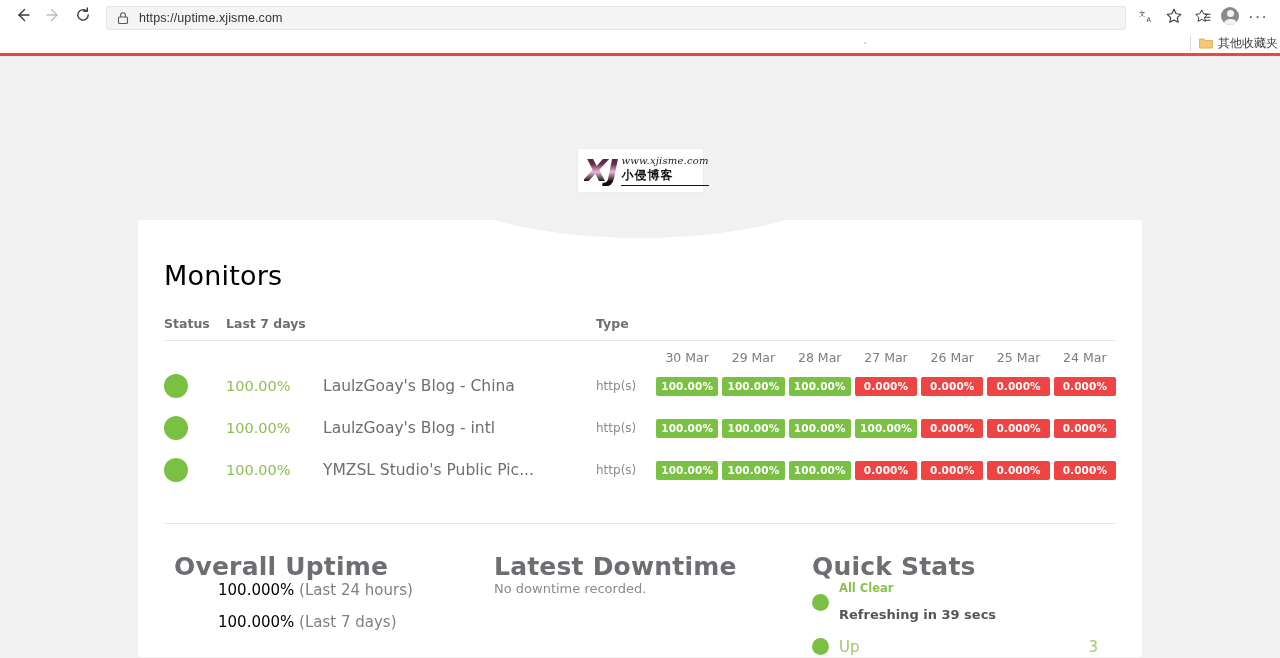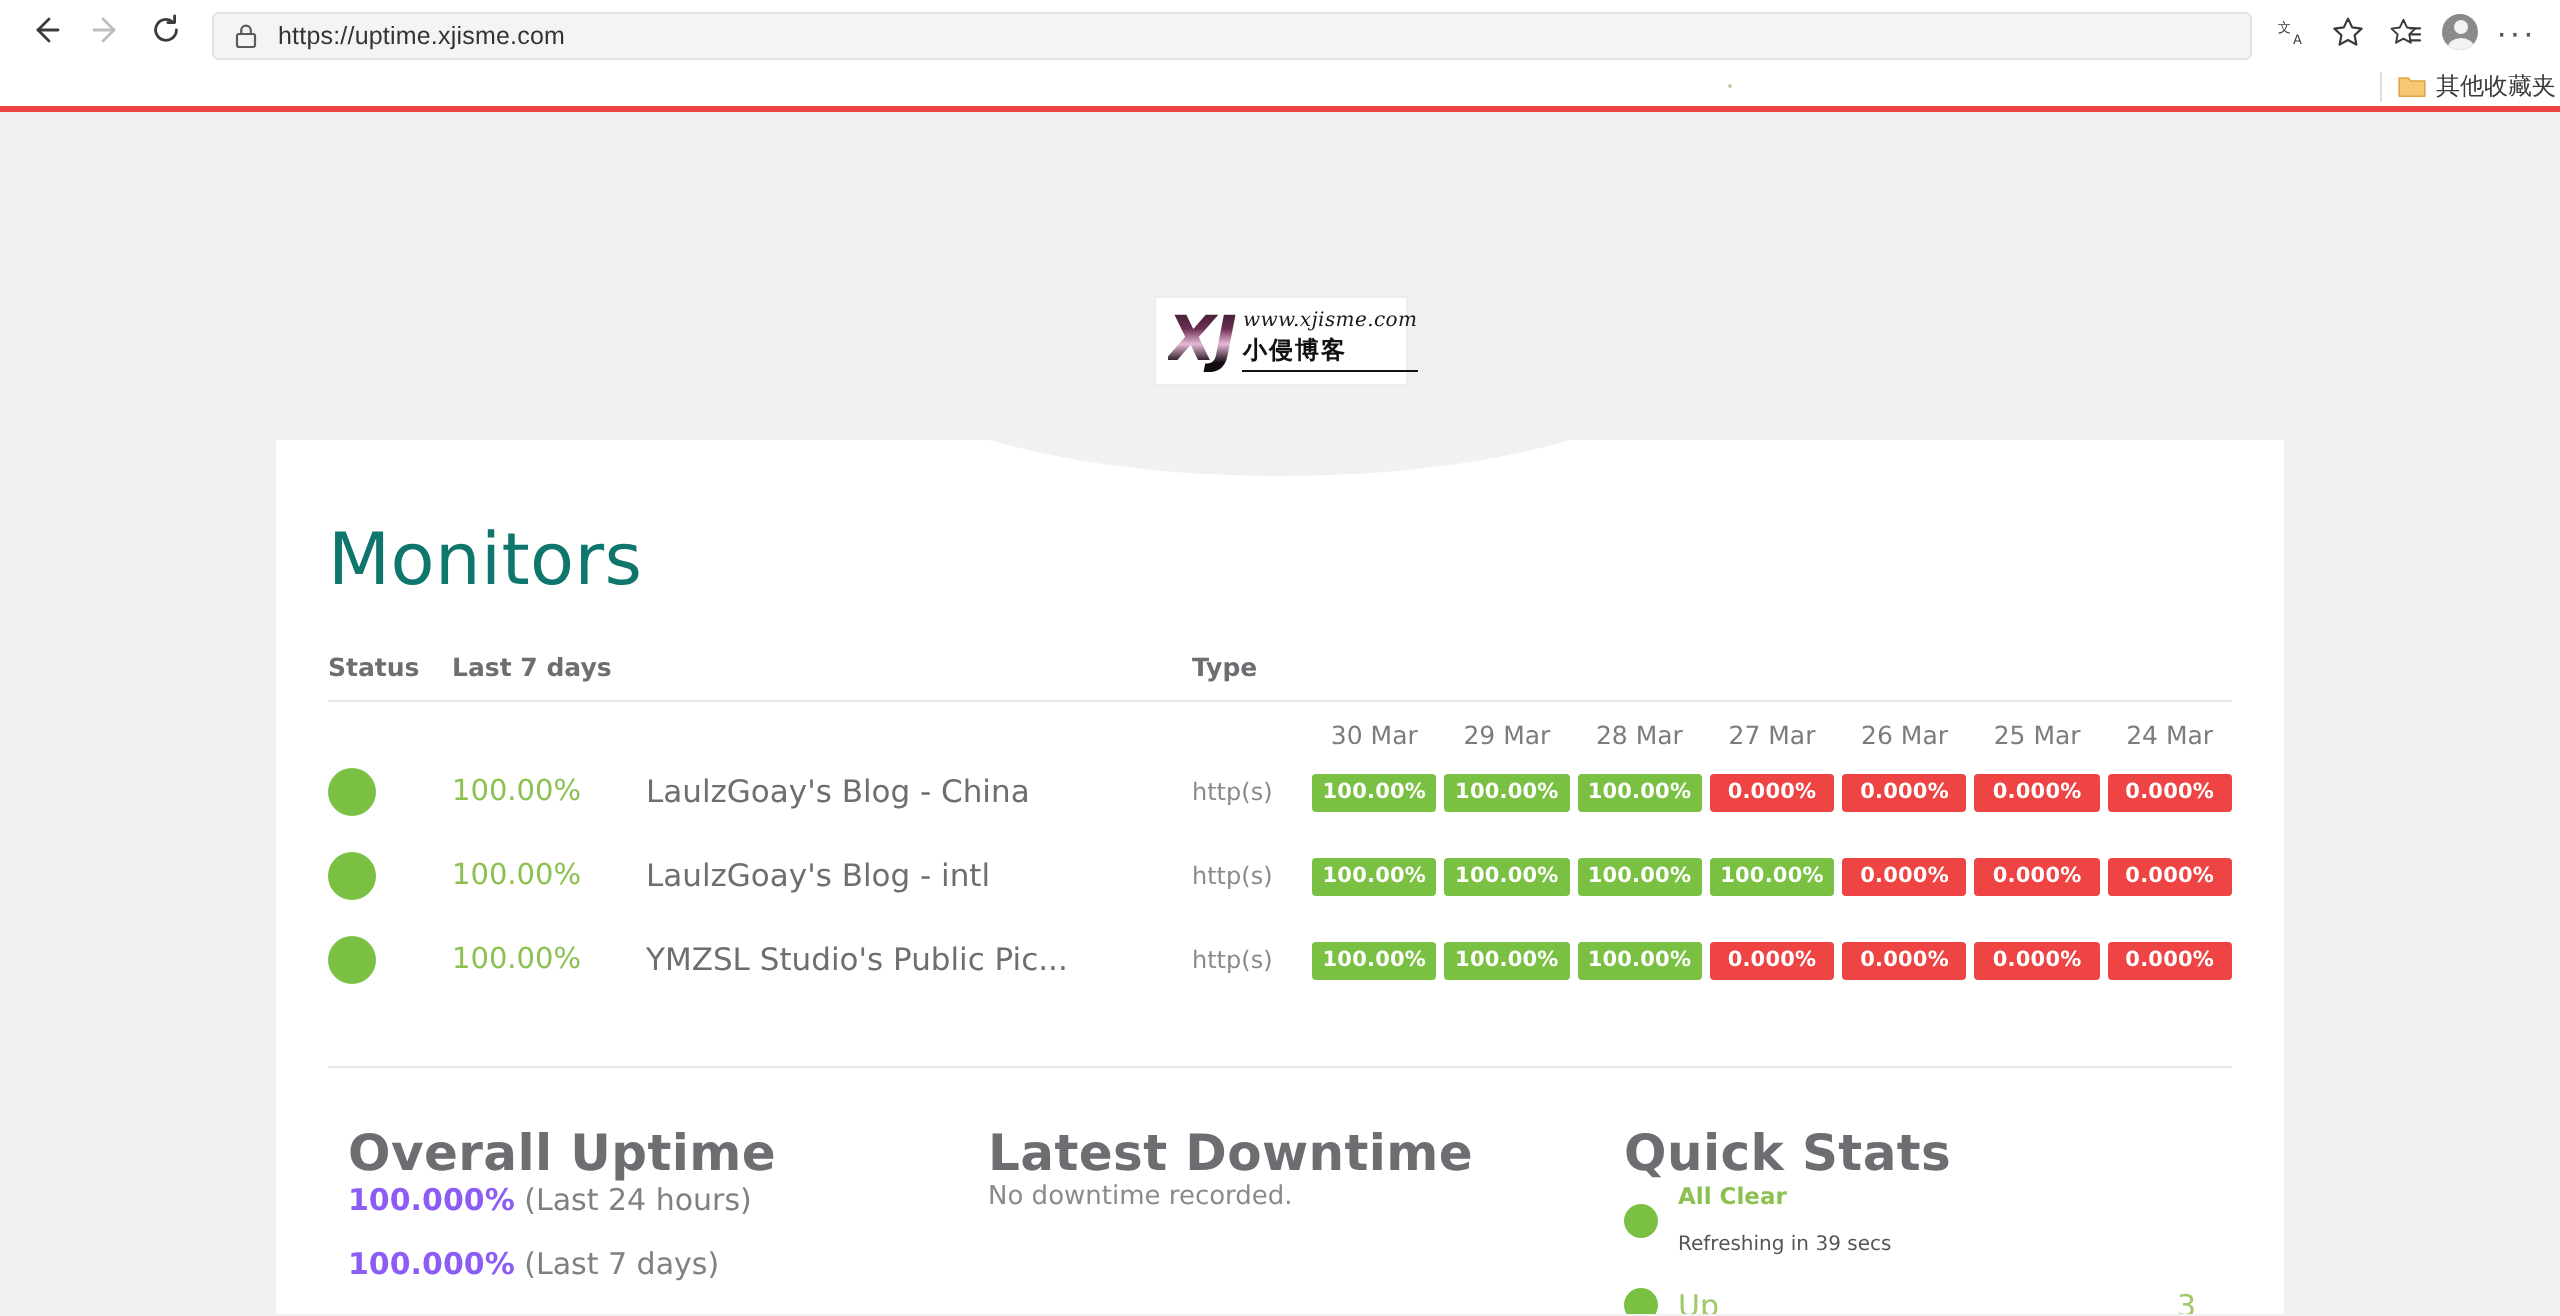--- a/index.html
+++ b/index.html
@@ -131,21 +131,21 @@
   .card-curve {
     position: absolute; left: 50%; top: -112px;
     transform: translateX(-50%);
     width: 420px; height: 130px;
     background: #f1f1f1;
     border-radius: 0 0 50% 50%;
   }
   .card-inner { position: relative; padding: 0 26px; }
 
   .page-title {
-    font-size: 36px; color: #0f766e; font-weight: 400;
+    font-size: 27px; color: #000000; font-weight: 400;
     letter-spacing: .2px;
     padding-top: 40px; padding-left: 0;
     font-family: "DejaVu Sans", sans-serif;
   }
 
   
   .mon-table { margin-top: 25px; }
   .mon-head {
     display: flex; align-items: flex-start;
     font-size: 12.5px; font-weight: bold; color: #6d6e71;
@@ -225,37 +225,37 @@
   .stats-title {
     font-size: 25px; color: #6d6e71; font-weight: 700;
     font-family: "DejaVu Sans", sans-serif;
     letter-spacing: .2px;
   }
   .up-line {
     font-size: 15px; color: #808080;
     font-family: "DejaVu Sans", sans-serif;
     margin-bottom: 14px;
   }
-  .up-line b { color: #8b5cf6; font-weight: bold; }
+  .up-line b { color: #000000; font-weight: normal; margin-left: 44px; }
   .no-downtime {
     font-size: 13px; color: #8a8a8a;
     font-family: "DejaVu Sans", sans-serif;
   }
   .qs-item { display: flex; align-items: center; margin-bottom: 14px; }
   .qs-dot {
     width: 17px; height: 17px; border-radius: 50%;
     background: #7ac143; flex: 0 0 17px; margin-right: 10px;
   }
   .qs-texts { display: flex; flex-direction: column; line-height: 1.25; gap: 12px; }
   .qs-main {
     font-size: 11.5px; font-weight: bold; color: #8cc152;
     font-family: "DejaVu Sans", sans-serif;
   }
   .qs-sub {
-    font-size: 10px; font-weight: normal; color: #555;
+    font-size: 13px; font-weight: bold; color: #555;
     font-family: "DejaVu Sans", sans-serif;
     text-align: right;
   }
   .qs-row2 { display: flex; align-items: center; width: 100%; }
   .qs-label {
     font-size: 15px; color: #a0c96a;
     font-family: "DejaVu Sans", sans-serif;
   }
   .qs-count {
     margin-left: auto; padding-right: 8px;

